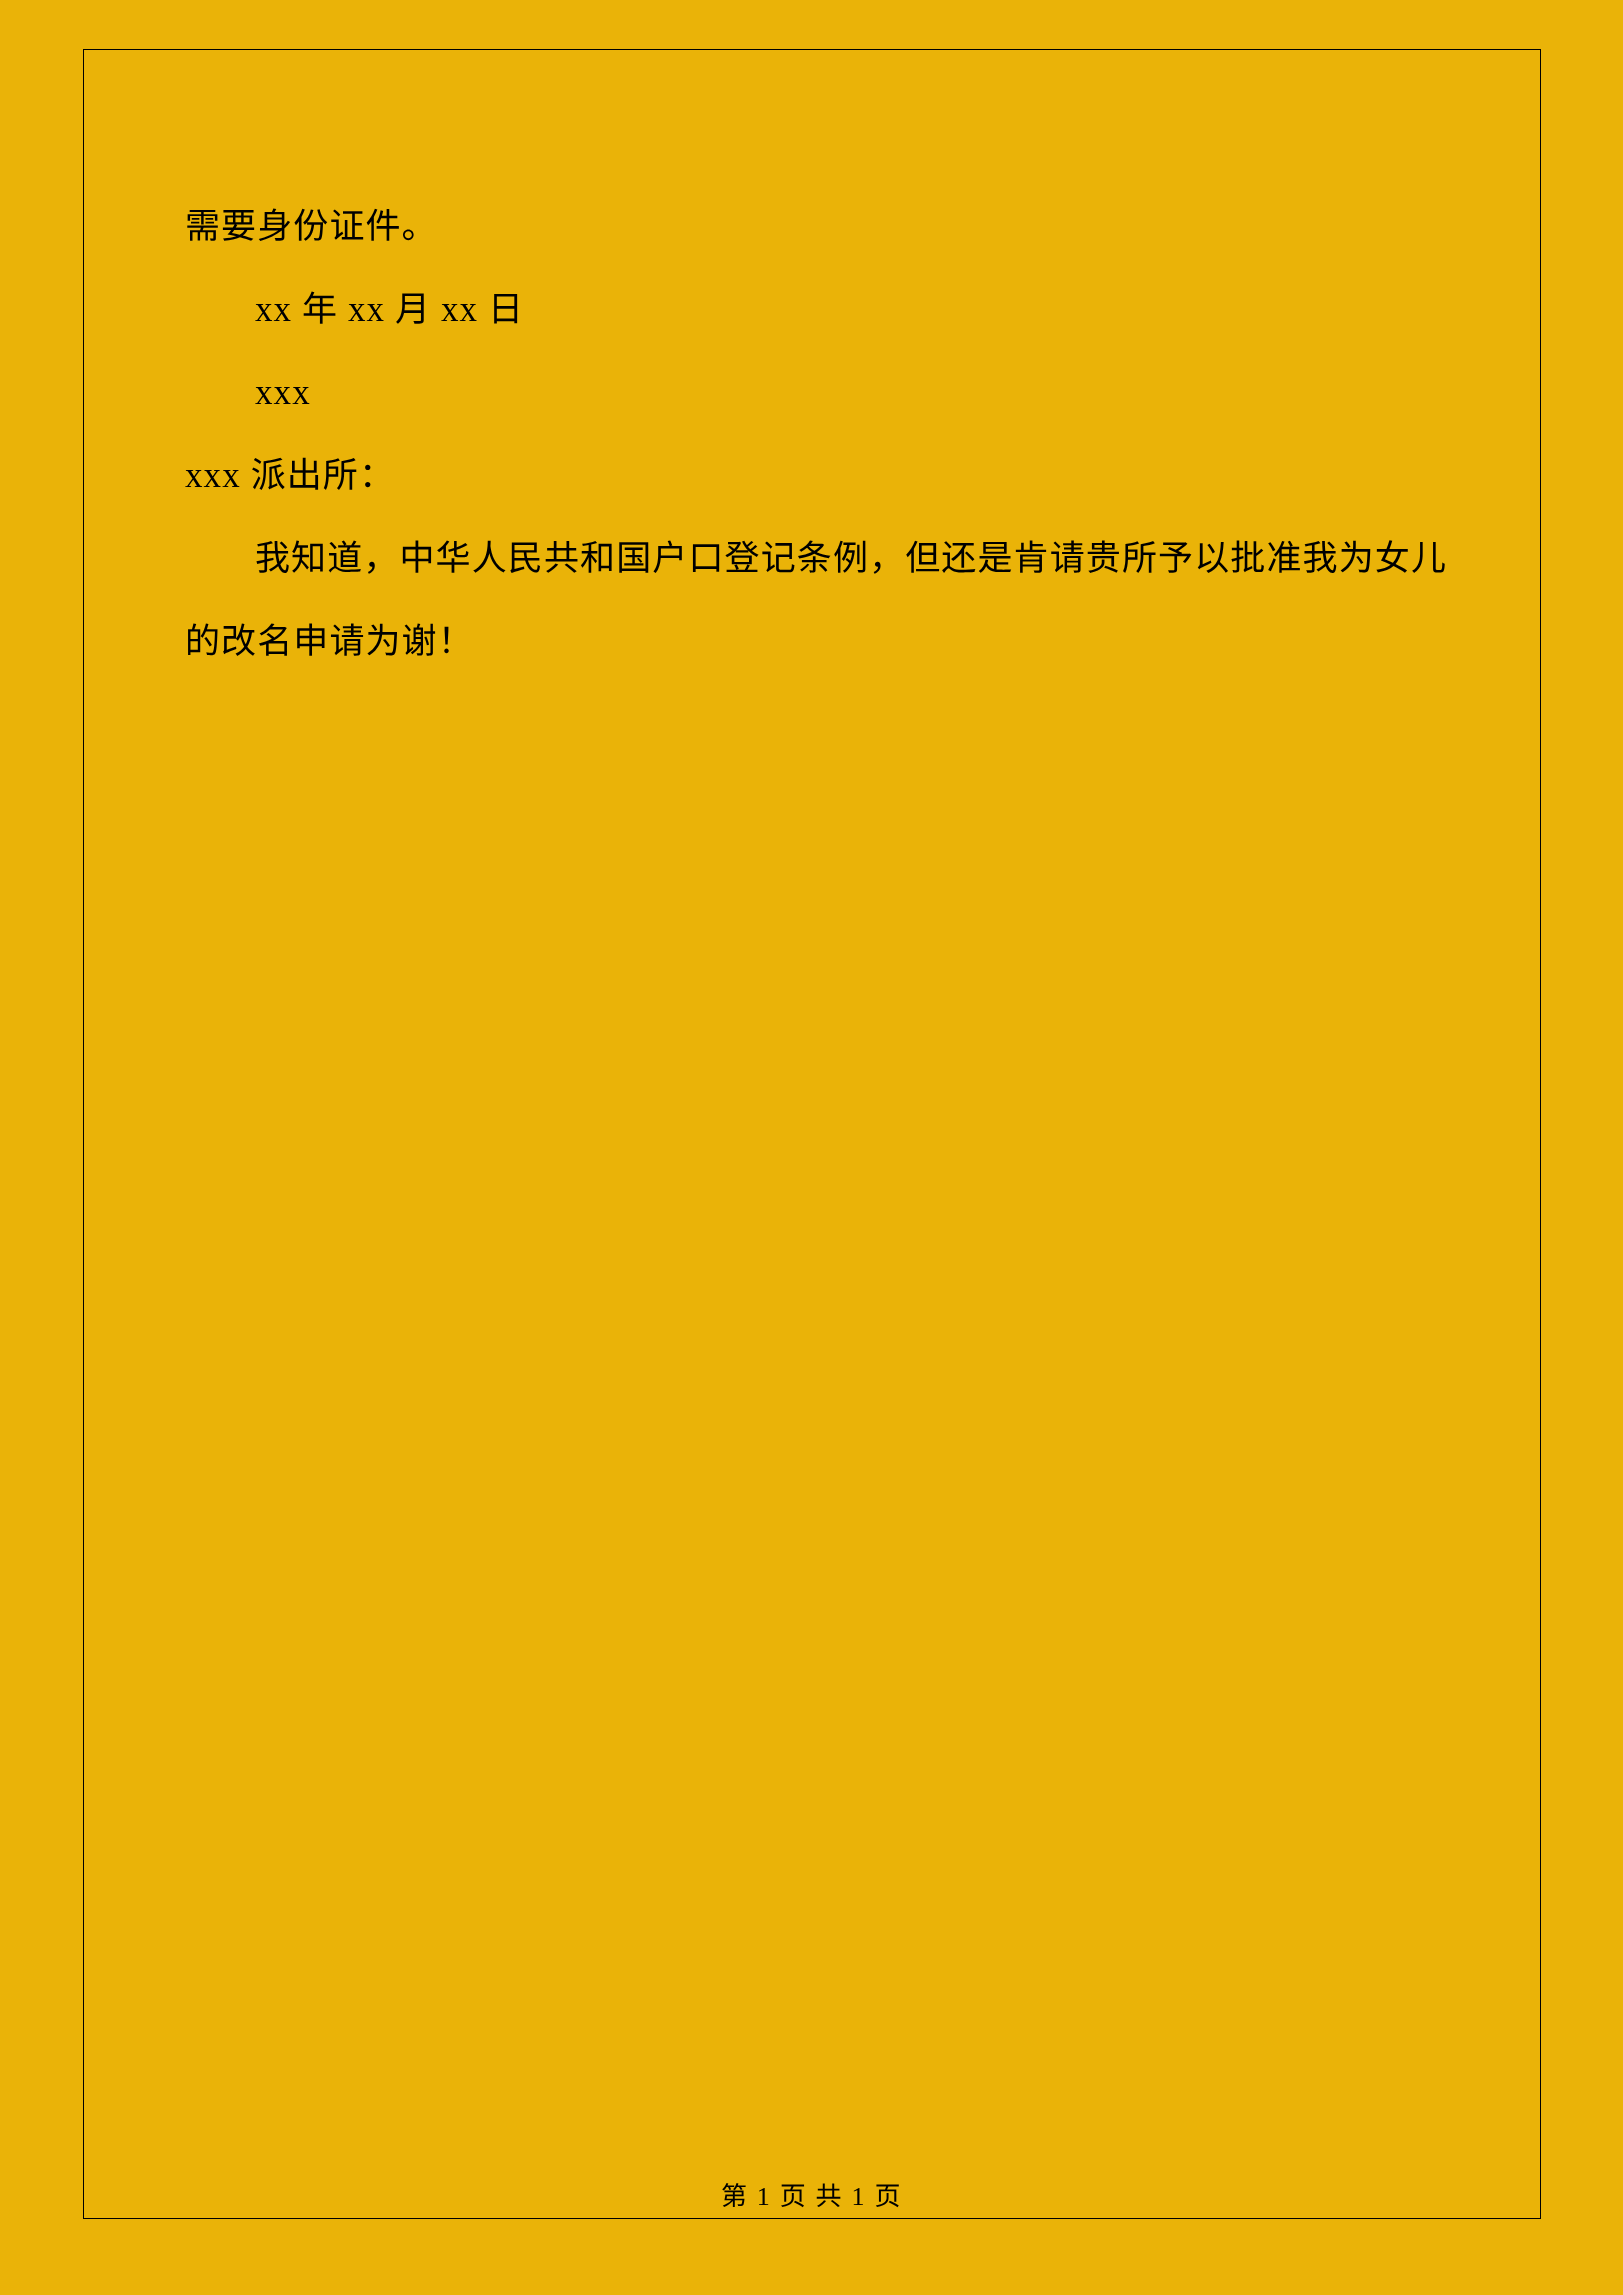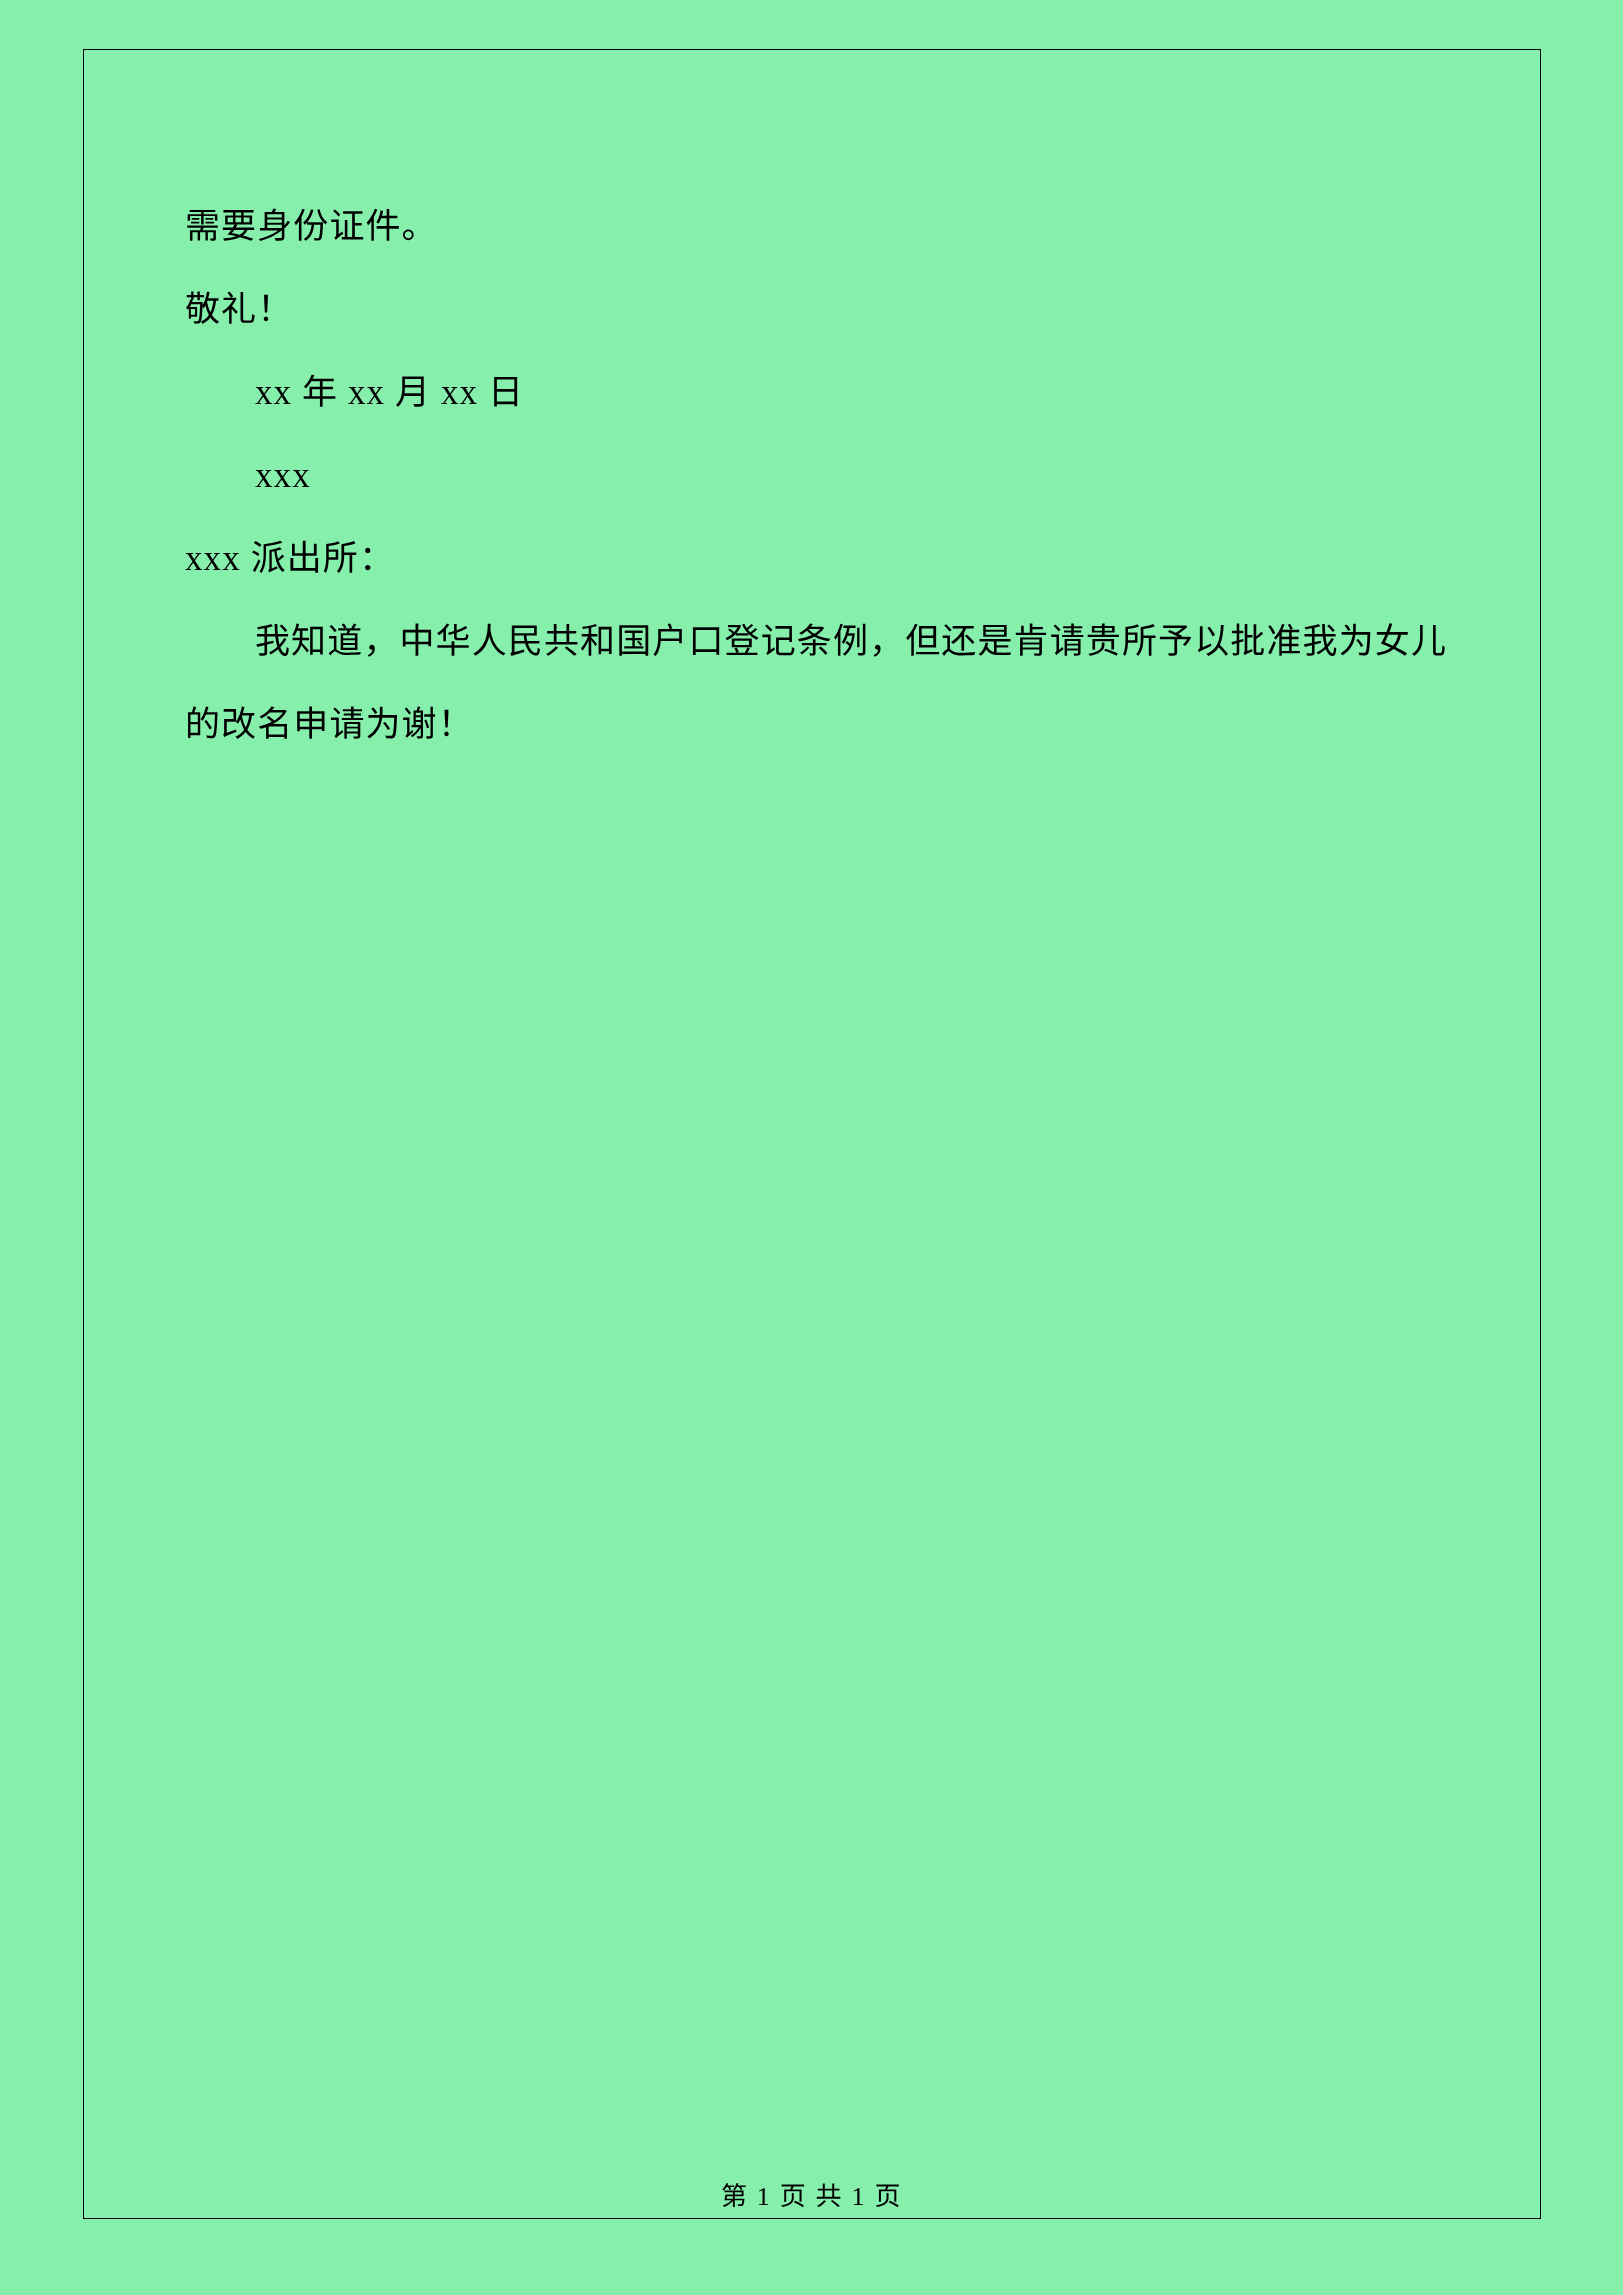--- a/index.html
+++ b/index.html
@@ -10,21 +10,21 @@
   }
   body {
     font-family: "Liberation Serif", "DejaVu Serif", serif;
     color: #000000;
   }
   .page {
     position: relative;
     width: 1623px;
     height: 2295px;
     margin: 0 auto;
-    background: #86efac;
+    background: #eab308;
     box-sizing: border-box;
     padding-left: 20px;
   }
   
   .page-frame {
     position: absolute;
     left: 83px;
     top: 49px;
     width: 1458px;
     height: 2170px;
@@ -64,21 +64,20 @@
   }
 </style>
 </head>
 <body>
 
 <div class="page">
   <div class="page-frame"></div>
 
   <div class="content">
     <p>需要身份证件。</p>
-    <p>敬礼！</p>
     <p class="sig">xx 年 xx 月 xx 日</p>
     <p class="sig">xxx</p>
     <p>xxx 派出所：</p>
     <p class="indent">我知道，中华人民共和国户口登记条例，但还是肯请贵所予以批准我为女儿的改名申请为谢！</p>
   </div>
 
   <div class="footer">第 1 页  共 1 页</div>
 </div>
 
 

